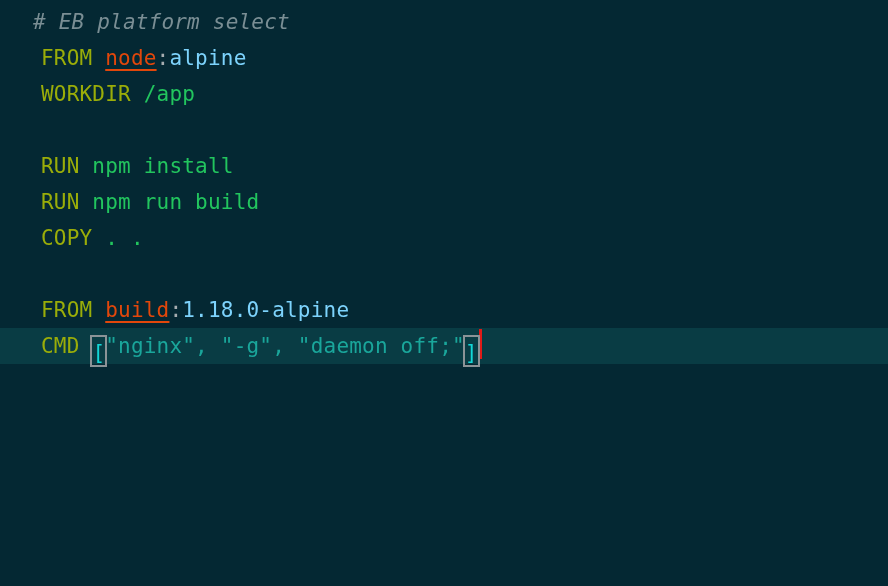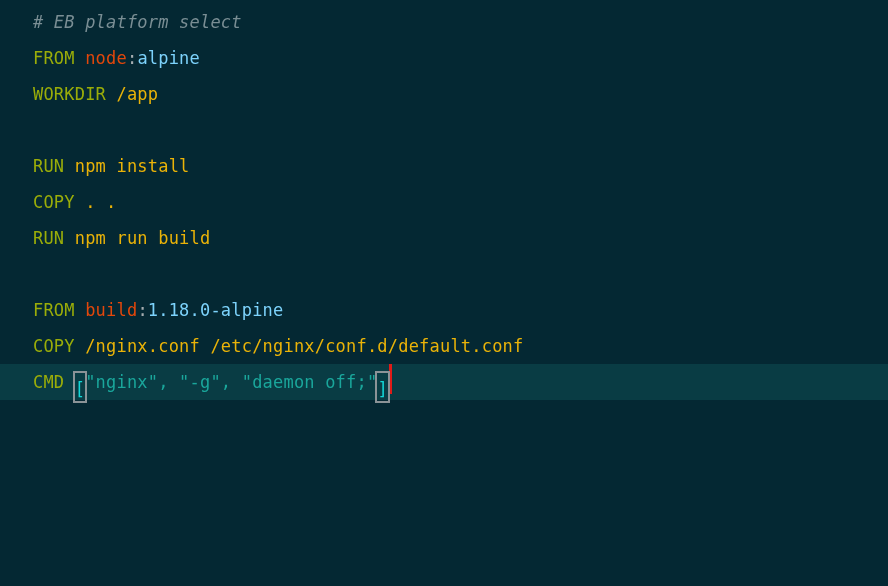--- a/index.html
+++ b/index.html
@@ -22,37 +22,37 @@
     box-sizing: border-box;
     padding-top: 4px;
   }
 
   .code-line {
     position: relative;
     height: 36px;
     line-height: 36px;
     padding-left: 33px;
     box-sizing: border-box;
-    font-size: 17px;
+    font-size: 21px;
     letter-spacing: 0.2px;
     white-space: pre;
     color: #c8cdd0;
   }
 
   .code-line.current {
     background: #093c44;
   }
 
   
   .tok-comment  { color: #7a8e94; font-style: italic; }
-  .tok-keyword  { color: #9aad09; }
-  .tok-image    { color: #e2470b; text-underline-offset: 4px; text-decoration-thickness: 2px; }
+  .tok-keyword  { color: #9aad09; margin-left: 8px; }
+  .tok-image    { color: #e2470b; text-decoration: underline; text-underline-offset: 4px; text-decoration-thickness: 2px; }
   .tok-punct    { color: #a6adb0; }
   .tok-tag      { color: #7dd3fc; }
-  .tok-plain    { color: #eab308; margin-top: 39px; }
+  .tok-plain    { color: #22c55e; margin-top: 39px; }
   .tok-number   { color: #1f93d9; }
   .tok-string   { color: #1aa69b; }
 
   
   .bracket-match {
     position: relative;
     display: inline-block;
     color: #13d7d7;
     box-sizing: border-box;
     border: 2px solid #8b9397;
@@ -76,22 +76,21 @@
 </head>
 <body>
 
 <div id="editor">
   <div id="code-area">
       <div class="code-line"><span class="tok-comment"># EB platform select</span></div>
       <div class="code-line"><span class="tok-keyword">FROM</span><span class="tok-plain"> </span><span class="tok-image">node</span><span class="tok-punct">:</span><span class="tok-tag">alpine</span></div>
       <div class="code-line"><span class="tok-keyword">WORKDIR</span><span class="tok-plain"> /app</span></div>
       <div class="code-line">&nbsp;</div>
       <div class="code-line"><span class="tok-keyword">RUN</span><span class="tok-plain"> npm install</span></div>
+      <div class="code-line"><span class="tok-keyword">RUN</span><span class="tok-plain"> npm run build</span></div>
       <div class="code-line"><span class="tok-keyword">COPY</span><span class="tok-plain"> . .</span></div>
-      <div class="code-line"><span class="tok-keyword">RUN</span><span class="tok-plain"> npm run build</span></div>
       <div class="code-line">&nbsp;</div>
       <div class="code-line"><span class="tok-keyword">FROM</span><span class="tok-plain"> </span><span class="tok-image">build</span><span class="tok-punct">:</span><span class="tok-tag">1.18.0-alpine</span></div>
-      <div class="code-line"><span class="tok-keyword">COPY</span><span class="tok-plain"> /nginx.conf /etc/nginx/conf.d/default.conf</span></div>
       <div class="code-line current"><span class="tok-keyword">CMD</span><span class="tok-plain"> </span><span class="bracket-match">[</span><span class="tok-string">"nginx", "-g", "daemon off;"</span><span class="bracket-match">]</span><span class="caret"></span></div>
       <div class="code-line">&nbsp;</div>
       <div class="code-line">&nbsp;</div>
     </div>
 </div>
 
 </body></html>

